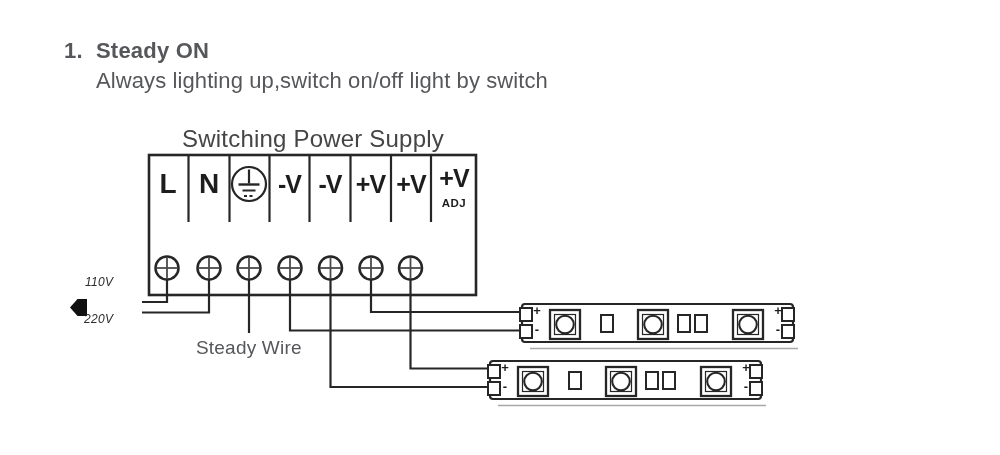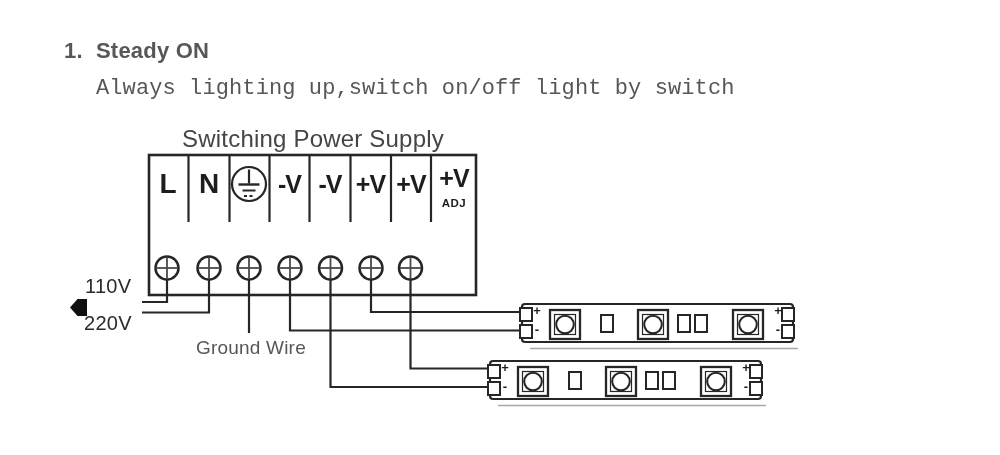--- a/index.html
+++ b/index.html
@@ -20,21 +20,21 @@
   }
   .cell-label{
     top:161px;height:46px;display:flex;align-items:center;justify-content:center;
     font-weight:600;color:#1d1d1d;font-size:28px;
   }
   .cell-label.v{font-size:25px;letter-spacing:-1px;}
   .adj-label{
     left:431px;top:197px;width:46px;text-align:center;
     font-size:11.5px;font-weight:bold;color:#1d1d1d;letter-spacing:.5px;
   }
-  .volt-label{font-size:20px;color:#2b2b2b;letter-spacing:.3px;}
+  .volt-label{font-size:12px;color:#2b2b2b;letter-spacing:.3px;font-style:italic;}
   .ground-label{font-size:19px;color:#56575a;letter-spacing:.2px;}
   .polarity{
     width:12px;height:16px;line-height:16px;text-align:center;
     font-size:13px;font-weight:bold;color:#1d1d1d;
   }
   svg{position:absolute;left:0;top:0;}
 </style>
 </head>
 <body>
 
@@ -165,37 +165,37 @@
           </g>
         <rect x="80" y="12" width="12" height="17" stroke-width="2"></rect>
         <rect x="157" y="12" width="12" height="17" stroke-width="2"></rect>
         <rect x="174" y="12" width="12" height="17" stroke-width="2"></rect>
       </g>
     </g>
   </svg>
 
   <div class="abs heading-number" style="left:64px;top:38px;">1.</div>
   <div class="abs heading-title" style="left:96px;top:38px;">Steady ON</div>
-  <div class="abs heading-subtitle" style="left:96px;top:76px;font-family:Liberation Mono, monospace;">Always lighting up,switch on/off light by switch</div>
+  <div class="abs heading-subtitle" style="left:96px;top:68px;">Always lighting up,switch on/off light by switch</div>
 
   <div class="abs psu-title">Switching Power Supply</div>
 
   <div class="abs cell-label" style="left:148px;width:40px;">L</div>
   <div class="abs cell-label" style="left:188px;width:42px;">N</div>
   <div class="abs cell-label v" style="left:269px;width:41px;">-V</div>
   <div class="abs cell-label v" style="left:309px;width:42px;">-V</div>
   <div class="abs cell-label v" style="left:350px;width:41px;">+V</div>
   <div class="abs cell-label v" style="left:391px;width:40px;">+V</div>
   <div class="abs cell-label v" style="left:431px;width:46px;top:155px;">+V</div>
   <div class="abs adj-label">ADJ</div>
 
   <div class="abs volt-label" style="left:85px;top:275px;">110V</div>
   <div class="abs volt-label" style="left:84px;top:312px;">220V</div>
 
-  <div class="abs ground-label" style="left:196px;top:337px;">Ground Wire</div>
+  <div class="abs ground-label" style="left:196px;top:337px;">Steady Wire</div>
 
   <div class="abs polarity" style="left:531px;top:303px;">+</div>
   <div class="abs polarity" style="left:531px;top:322px;">-</div>
   <div class="abs polarity" style="left:772px;top:303px;">+</div>
   <div class="abs polarity" style="left:772px;top:322px;">-</div>
 
   <div class="abs polarity" style="left:499px;top:360px;">+</div>
   <div class="abs polarity" style="left:499px;top:379px;">-</div>
   <div class="abs polarity" style="left:740px;top:360px;">+</div>
   <div class="abs polarity" style="left:740px;top:379px;">-</div>

